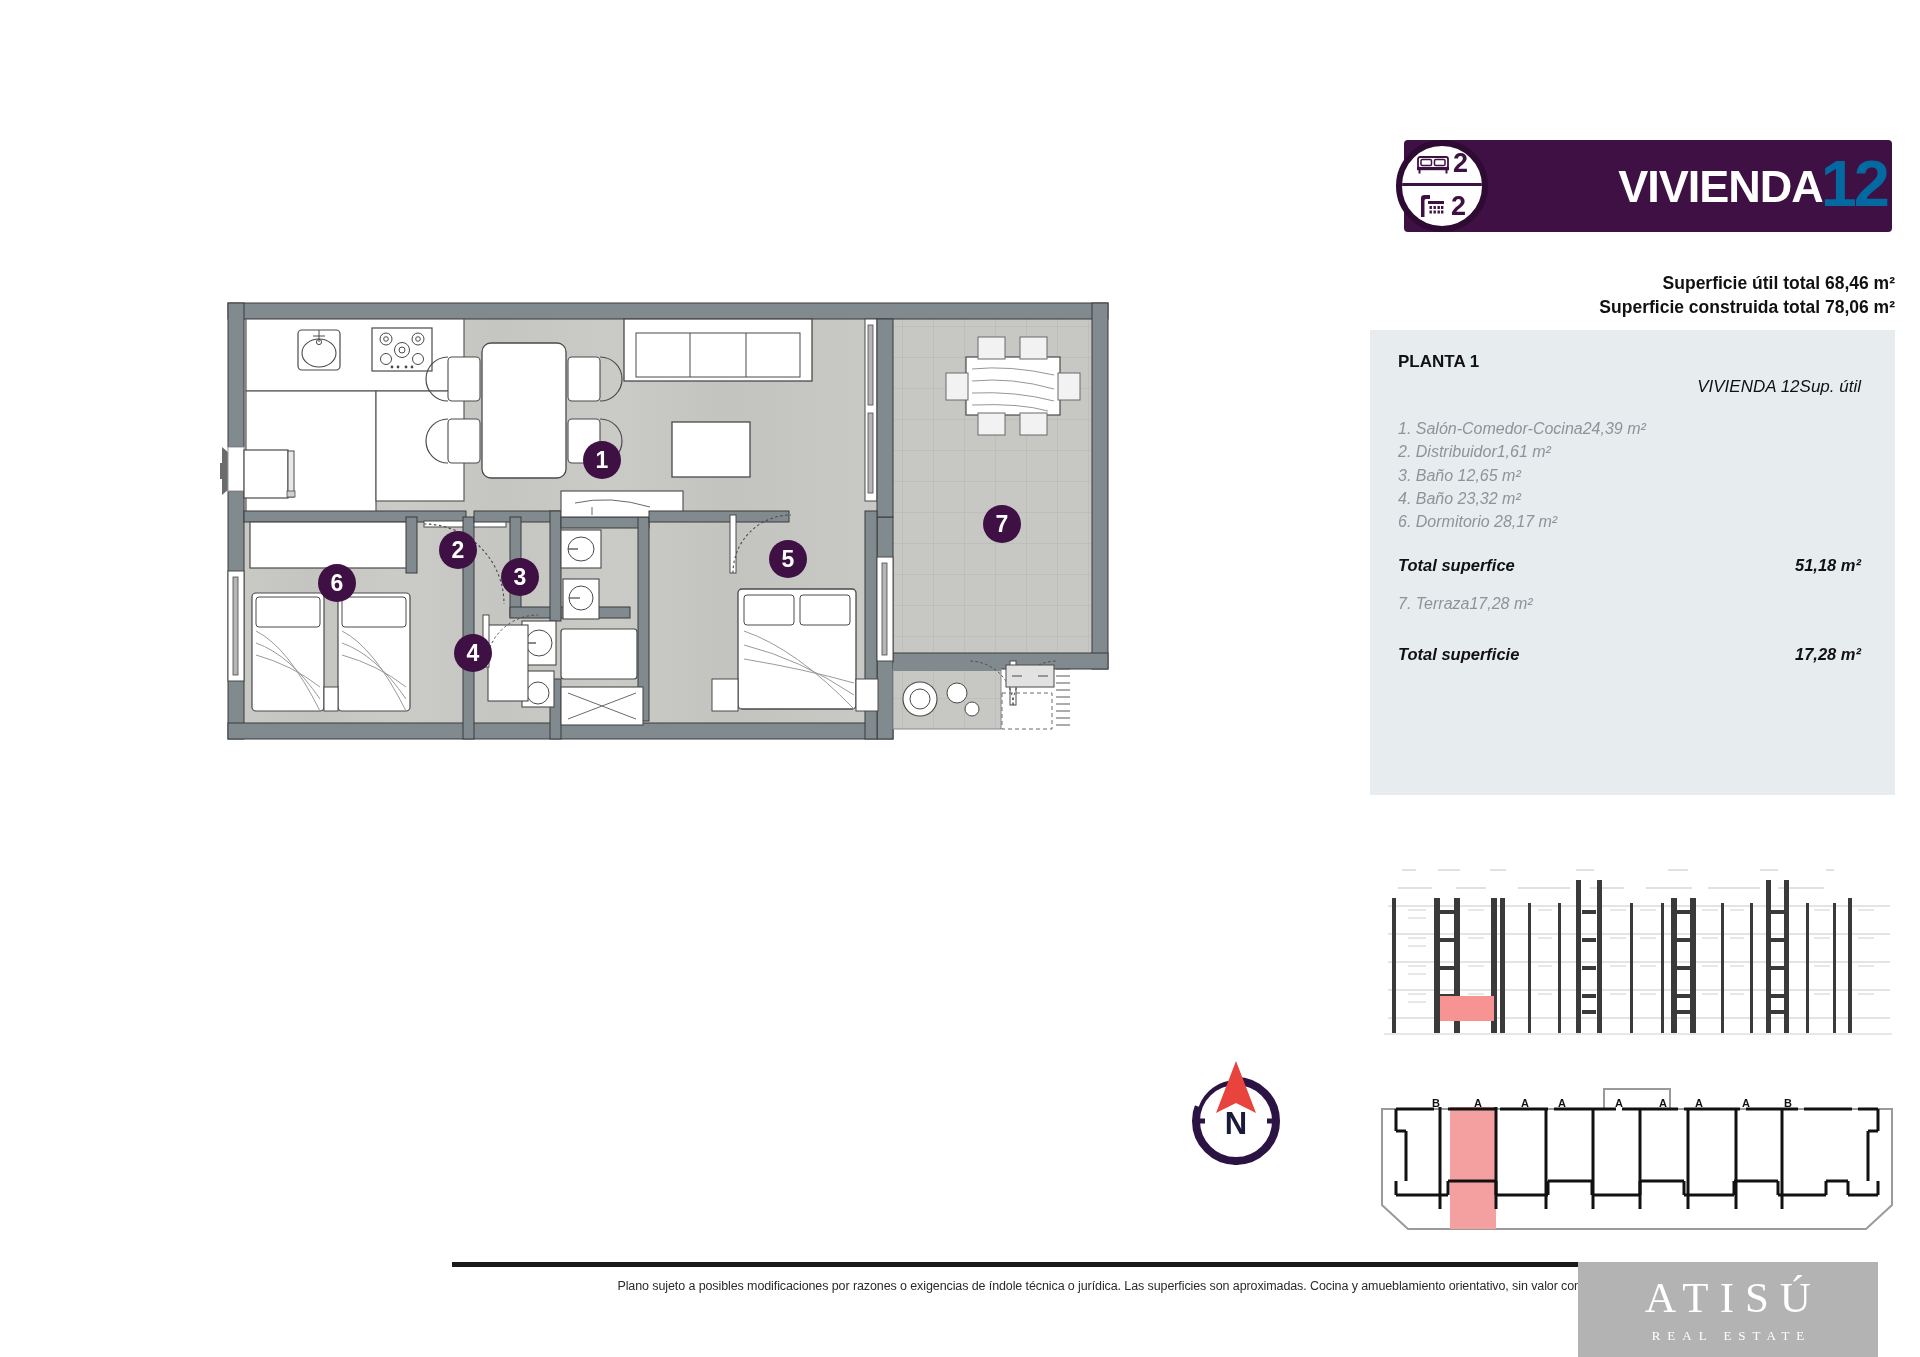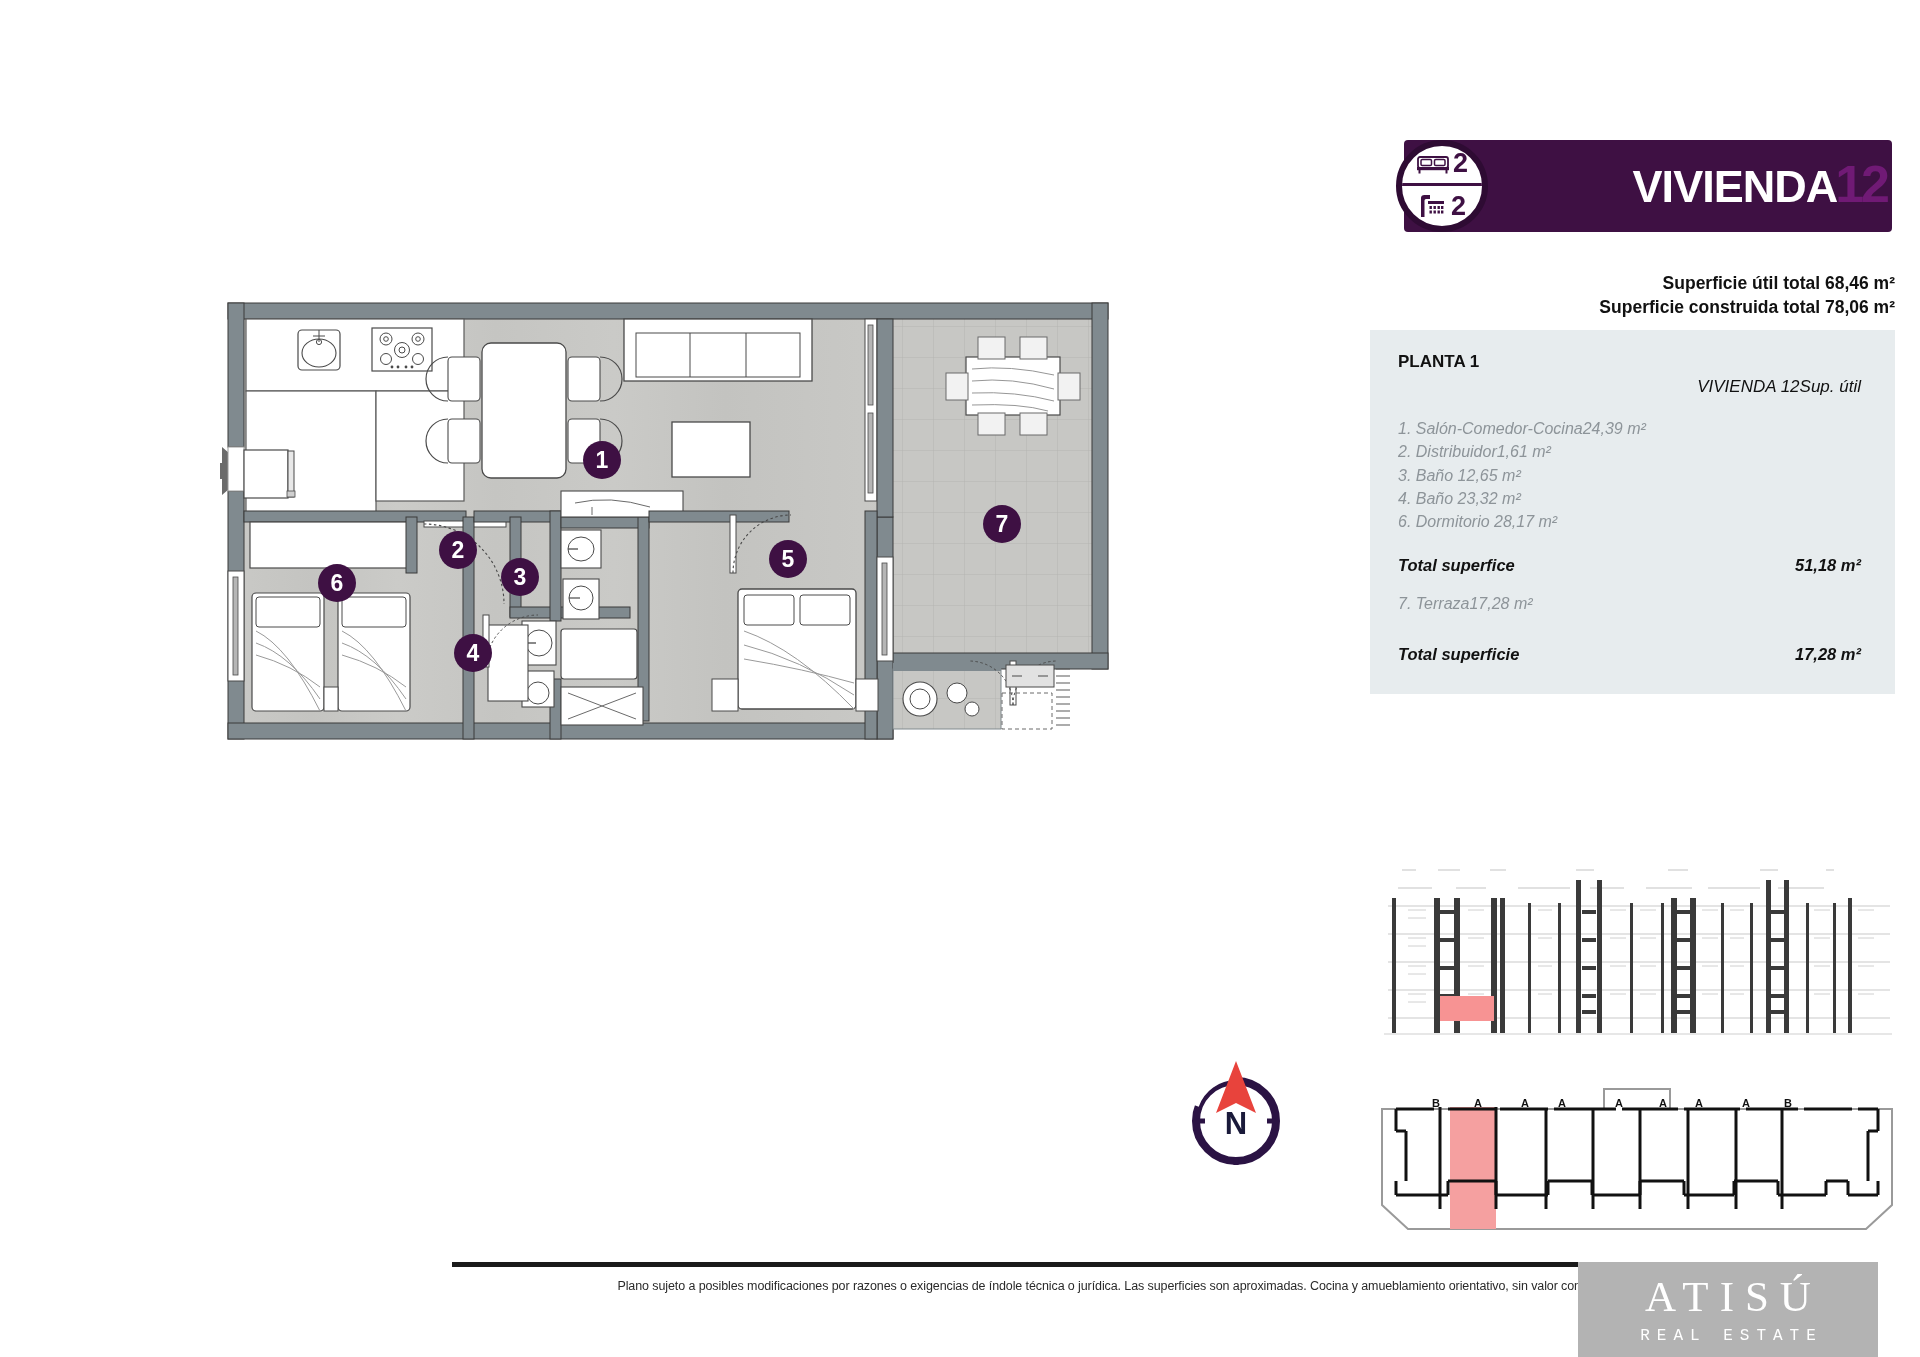--- a/index.html
+++ b/index.html
@@ -53,41 +53,41 @@
     align-items: center;
     justify-content: flex-end;
     z-index: 2;
     padding-right: 8px;
   }
   .banner-word {
     color: #ffffff; font-weight: bold; font-size: 45px;
     letter-spacing: -1px; line-height: 1;
   }
   .banner-number {
-    color: #701a75; font-weight: bold; font-size: 52px;
+    color: #0369a1; font-weight: bold; font-size: 65px;
     letter-spacing: -3px; line-height: 0.9;
     margin-left: -2px; margin-top: -3px;
   }
 
   .surface-lines {
     position: absolute;
     left: 1370px; top: 272px;
     width: 525px;
     text-align: right;
     font-size: 17.5px;
     font-weight: bold;
     color: #111;
     line-height: 1.35;
   }
 
   
   .info-table {
     position: absolute;
     left: 1370px; top: 330px;
-    width: 525px; height: 364px;
+    width: 525px; height: 465px;
     background: #e7ecee;
     padding: 22px 34px 10px 28px;
   }
   .it-planta { font-size: 17px; font-weight: bold; color: #111; margin-bottom: 5px; }
   .it-headrow {
     display: flex; justify-content: flex-end;
     font-size: 17px; font-weight: normal; font-style: italic; color: #111;
     margin-bottom: 20px;
   }
   .it-row {
@@ -135,22 +135,22 @@
     background: #b3b3b3;
     display: flex; flex-direction: column;
     align-items: center; justify-content: center;
   }
   .logo-main {
     color: #ffffff; font-size: 43px; letter-spacing: 11px;
     font-family: "Liberation Serif", serif; line-height: 1;
     padding-left: 11px;
   }
   .logo-sub {
-    color: #ffffff; font-size: 16px; letter-spacing: 7px;
-    font-family: Liberation Mono, monospace; margin-top: 9px;
+    color: #ffffff; font-size: 13px; letter-spacing: 7px;
+    font-family: Liberation Serif, serif; margin-top: 9px;
     padding-left: 7px;
   }
 </style>
 </head>
 <body>
 
 <div class="header-banner"></div>
 
 <div class="badge-circle">
   <div class="badge-row top">

